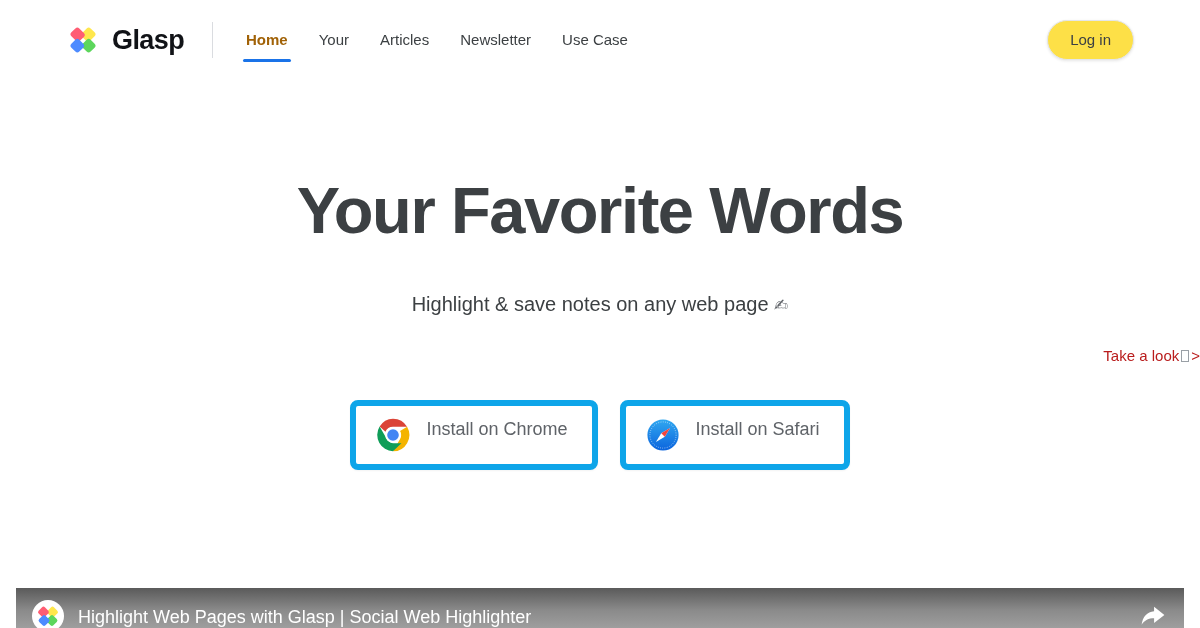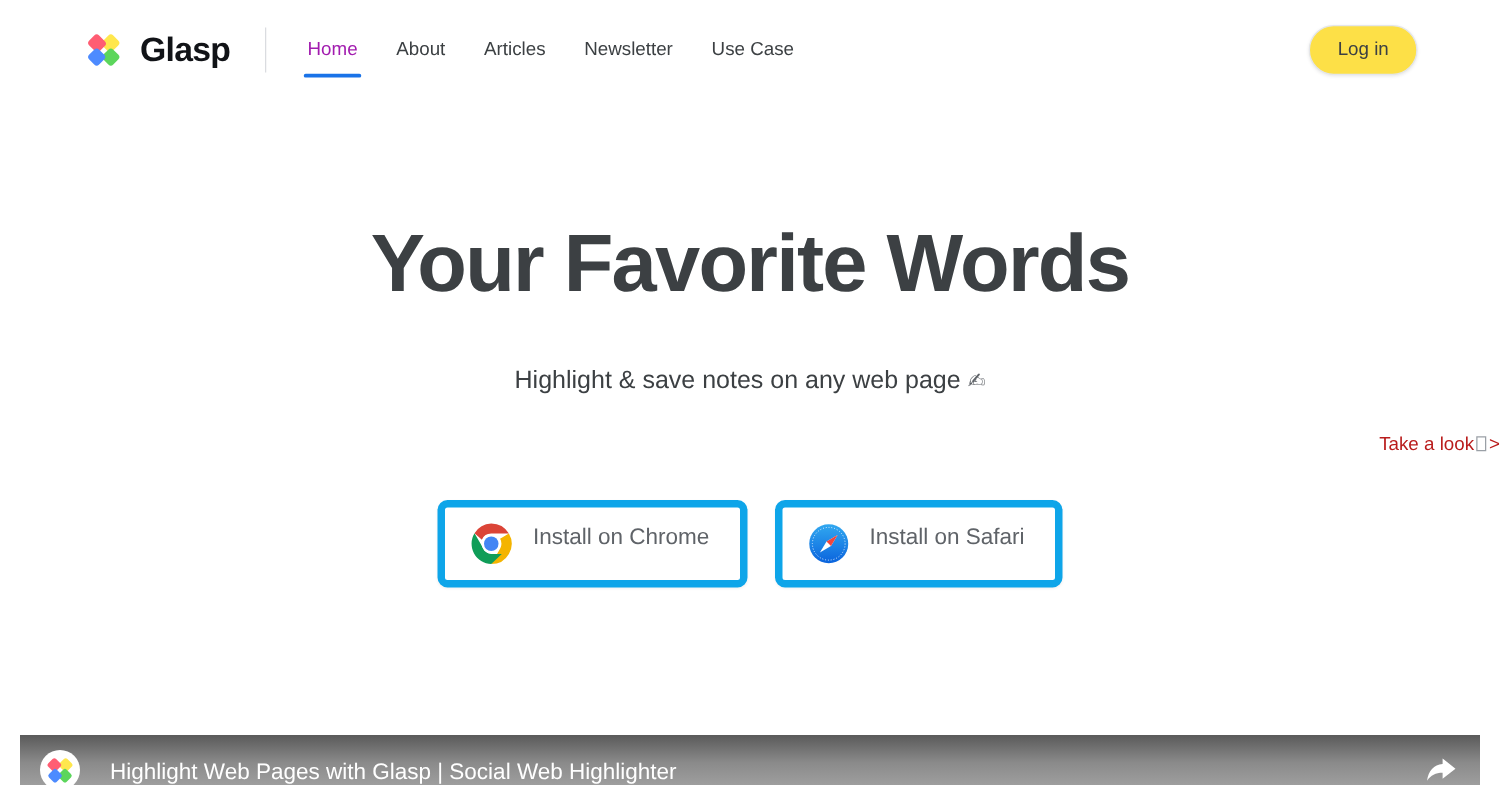--- a/index.html
+++ b/index.html
@@ -86,21 +86,21 @@
     font-size: 15px;
     color: #3c4043;
     padding: 4px 2px;
     margin: 0 27px 0 0;
     cursor: pointer;
     position: relative;
     white-space: nowrap;
     line-height: 20px;
   }
   .nav-item:first-child { margin-left: 14px; }
-  .nav-item.active { color: #a21caf; font-weight: 400; }
+  .nav-item.active { color: #a16207; font-weight: 700; }
   .nav-item.active::after {
     content: "";
     position: absolute;
     left: -1px; right: -1px;
     bottom: -8px;
     height: 3px;
     background: #1a73e8;
     border-radius: 2px;
   }
 
@@ -215,21 +215,21 @@
     top: 588px;
     height: 40px;
     background: linear-gradient(180deg, #5a5a5a 0%, #8a8a8a 55%, #9e9e9e 100%);
     overflow: hidden;
   }
   .video-bar {
     display: flex;
     align-items: center;
     height: 100%;
     padding: 0 18px 0 16px;
-    gap: 24px;
+    gap: 14px;
   }
   .yt-avatar {
     width: 32px; height: 32px;
     border-radius: 50%;
     background: #ffffff;
     position: relative;
     overflow: hidden;
     flex: 0 0 auto;
     margin-top: 16px;
   }
@@ -271,21 +271,21 @@
         <div class="q bottom"></div>
       </div>
     </div>
     <div class="brand-name">Glasp</div>
   </div>
 
   <div class="divider"></div>
 
   <nav class="nav">
     <div class="nav-item active">Home</div>
-    <div class="nav-item">About</div>
+    <div class="nav-item">Your</div>
     <div class="nav-item">Articles</div>
     <div class="nav-item">Newsletter</div>
     <div class="nav-item">Use Case</div>
   </nav>
 
   <div class="auth">
     <button class="btn-login">Log in</button>
   </div>
 </div>
 

